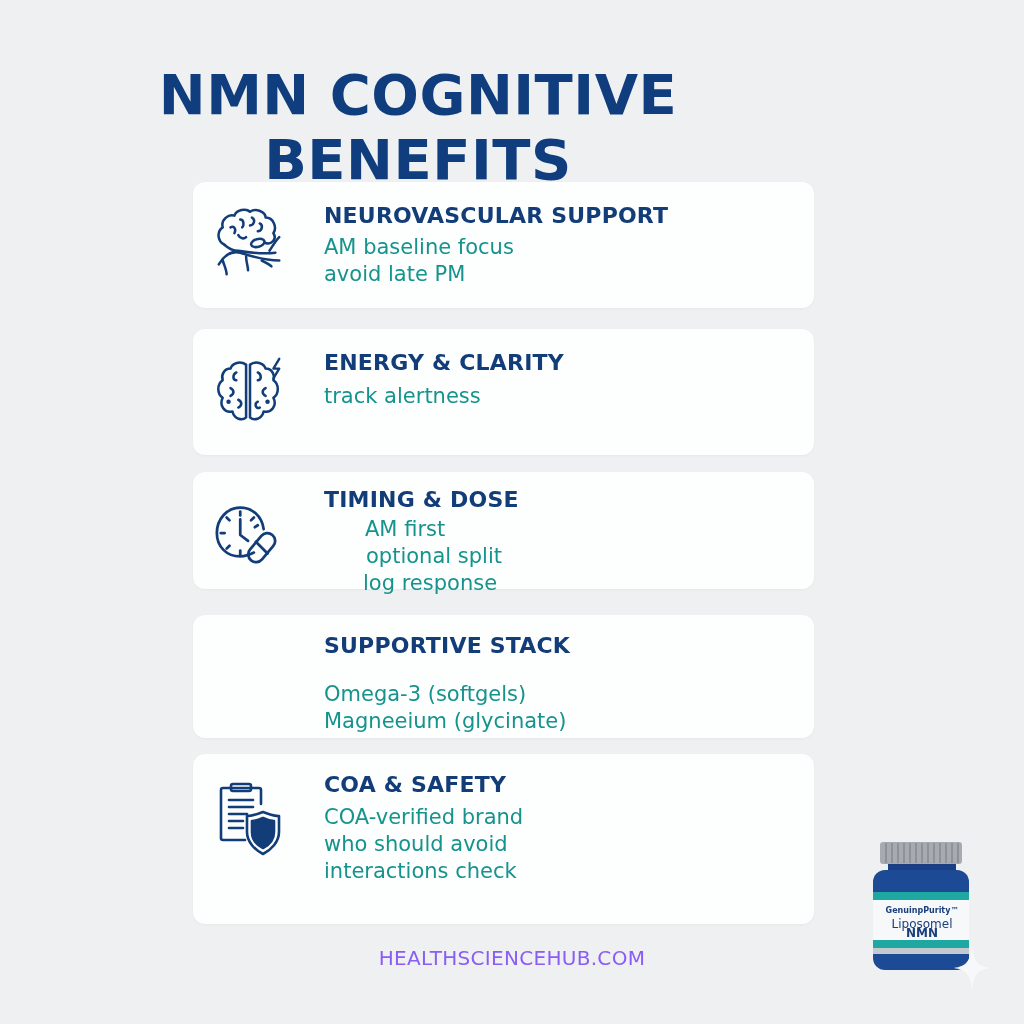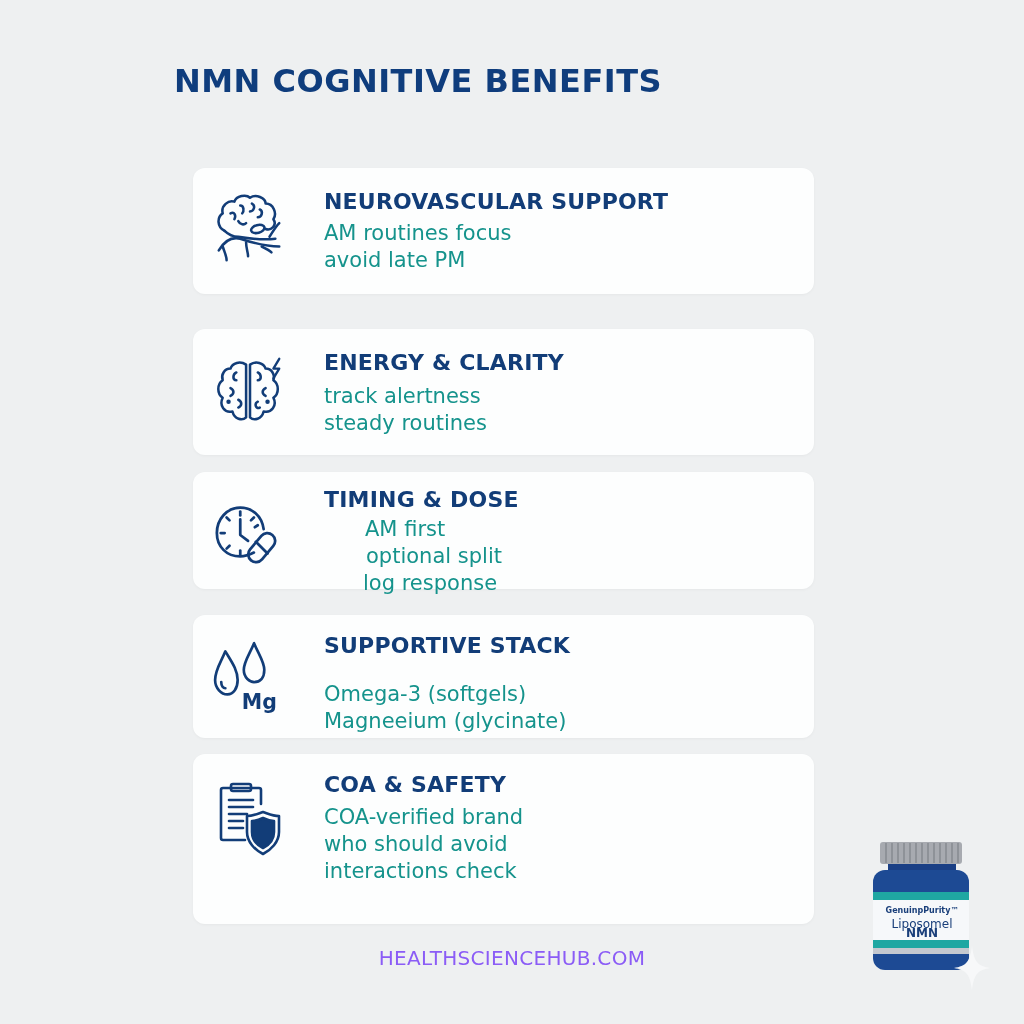--- a/index.html
+++ b/index.html
@@ -11,21 +11,21 @@
       overflow: hidden;
     }
     .title {
       position: absolute;
       top: 62px;
       left: 0;
       width: 836px;
       text-align: center;
       font-family: "DejaVu Sans", "Liberation Sans", sans-serif;
       font-weight: bold;
-      font-size: 32px;
+      font-size: 56px;
       letter-spacing: 0.5px;
       color: #0f3d7d;
     }
     .card {
       position: absolute;
       left: 193px;
       width: 621px;
       background: #fdfefe;
       border-radius: 12px;
       box-shadow: 0 1px 3px rgba(0,0,0,0.04);
@@ -91,41 +91,41 @@
       top: 944px;
       width: 40px;
       height: 48px;
     }
   </style>
 </head>
 <body>
 
 <div class="title">NMN COGNITIVE BENEFITS</div>
 
-<div class="card" style="top:168px; height:126px;">
+<div class="card" style="top:182px; height:126px;">
   <div class="icon" style="top:20px;">
     <svg viewBox="0 0 80 80" fill="none" stroke="#123d78" stroke-width="2.6" stroke-linecap="round" stroke-linejoin="round">
       <path d="M14 44 C6 40 6 30 12 26 C10 18 18 12 24 14 C26 8 36 6 40 10 C46 6 56 10 56 16 C64 16 68 26 64 32 C68 38 62 44 56 42"></path>
       <path d="M20 26 C24 24 26 28 24 32"></path>
       <path d="M30 18 C34 18 34 24 32 26"></path>
       <path d="M42 16 C46 18 44 24 40 24"></path>
       <path d="M50 22 C54 24 52 30 48 30"></path>
       <path d="M28 34 C30 38 34 38 36 36"></path>
       <ellipse cx="48" cy="42" rx="7" ry="4" transform="rotate(-15 48 42)"></ellipse>
       <path d="M14 44 C18 48 22 50 28 50 C40 52 52 54 66 52"></path>
       <path d="M8 64 C14 54 22 50 30 52 C42 56 56 60 70 60"></path>
       <path d="M60 50 C64 44 66 40 70 36"></path>
       <path d="M36 56 C36 62 38 66 38 70"></path>
       <path d="M52 60 C56 62 60 64 62 66"></path>
       <path d="M12 60 C14 66 16 70 16 74"></path>
     </svg>
   </div>
   <div class="heading" style="top:21px;">NEUROVASCULAR SUPPORT</div>
   <div class="lines" style="top:52px;">
-    <div>AM routines focus</div>
+    <div>AM baseline focus</div>
     <div>avoid late PM</div>
   </div>
 </div>
 
 <div class="card" style="top:329px; height:126px;">
   <div class="icon" style="top:22px;">
     <svg viewBox="0 0 80 80" fill="none" stroke="#123d78" stroke-width="2.6" stroke-linecap="round" stroke-linejoin="round">
       <path d="M36 14 C30 10 22 12 20 18 C14 18 10 24 12 30 C6 34 6 44 12 48 C8 56 14 64 22 62 C24 70 32 72 36 68 Z"></path>
       <path d="M40 14 C46 10 54 12 56 18 C62 18 66 24 64 30 C70 34 70 44 64 48 C68 56 62 64 54 62 C52 70 44 72 40 68 Z"></path>
       <path d="M26 22 C22 24 22 30 26 30"></path>
@@ -135,21 +135,20 @@
       <path d="M56 38 C52 40 52 44 56 46"></path>
       <path d="M48 52 C44 54 46 60 50 58"></path>
       <circle cx="18" cy="52" r="1" fill="#123d78"></circle>
       <circle cx="58" cy="52" r="1" fill="#123d78"></circle>
       <path d="M70 8 L64 18 L70 18 L64 28" stroke-width="2.4"></path>
     </svg>
   </div>
   <div class="heading" style="top:21px;">ENERGY &amp; CLARITY</div>
   <div class="lines" style="top:54px;">
     <div>track alertness</div>
-    <div>steady routines</div>
   </div>
 </div>
 
 <div class="card" style="top:472px; height:117px;">
   <div class="icon" style="top:24px;">
     <svg viewBox="0 0 80 80" fill="none" stroke="#123d78" stroke-width="2.8" stroke-linecap="round" stroke-linejoin="round">
       <path d="M54 34 C52 20 42 12 30 12 C16 12 6 24 6 38 C6 52 16 62 30 62 C36 62 40 60 44 58"></path>
       <line x1="30" y1="16" x2="30" y2="20"></line>
       <line x1="30" y1="56" x2="30" y2="60"></line>
       <line x1="10" y1="38" x2="14" y2="38"></line>
@@ -164,28 +163,20 @@
   </div>
   <div class="heading" style="top:15px;">TIMING &amp; DOSE</div>
   <div class="lines" style="top:44px; left:172px;">
     <div>AM first</div>
     <div style="margin-left:1px;">optional split</div>
     <div style="margin-left:-2px;">log response</div>
   </div>
 </div>
 
 <div class="card" style="top:615px; height:123px;">
-  <div class="icon" style="top:22px; left:18px; width:82px; height:82px;">
-    <svg viewBox="0 0 80 80" fill="none" stroke="#123d78" stroke-width="2.6" stroke-linecap="round" stroke-linejoin="round">
-      <path d="M14 14 C10 24 4 32 4 42 C4 50 10 56 16 56 C22 56 26 50 26 42 C26 32 20 24 14 14 Z"></path>
-      <path d="M10 44 C10 48 12 50 14 50"></path>
-      <path d="M42 6 C38 16 32 24 32 32 C32 40 38 44 42 44 C48 44 52 40 52 32 C52 24 46 16 42 6 Z"></path>
-      <text x="30" y="70" font-family="DejaVu Sans, sans-serif" font-weight="bold" font-size="20" fill="#123d78" stroke="none">Mg</text>
-    </svg>
-  </div>
   <div class="heading" style="top:18px;">SUPPORTIVE STACK</div>
   <div class="lines" style="top:66px;">
     <div>Omega-3 (softgels)</div>
     <div>Magneeium (glycinate)</div>
   </div>
 </div>
 
 <div class="card" style="top:754px; height:170px;">
   <div class="icon" style="top:26px; left:22px; width:80px; height:80px;">
     <svg viewBox="0 0 80 80" fill="none" stroke="#123d78" stroke-width="2.6" stroke-linecap="round" stroke-linejoin="round">

